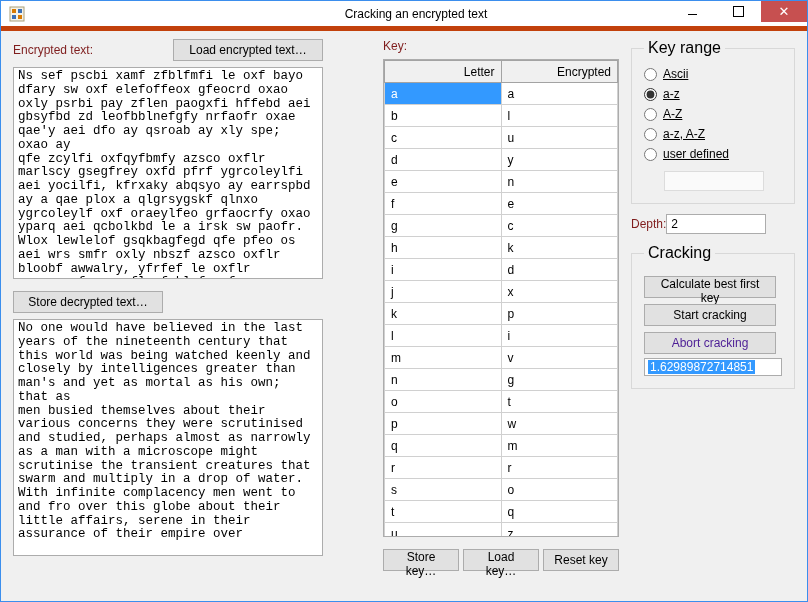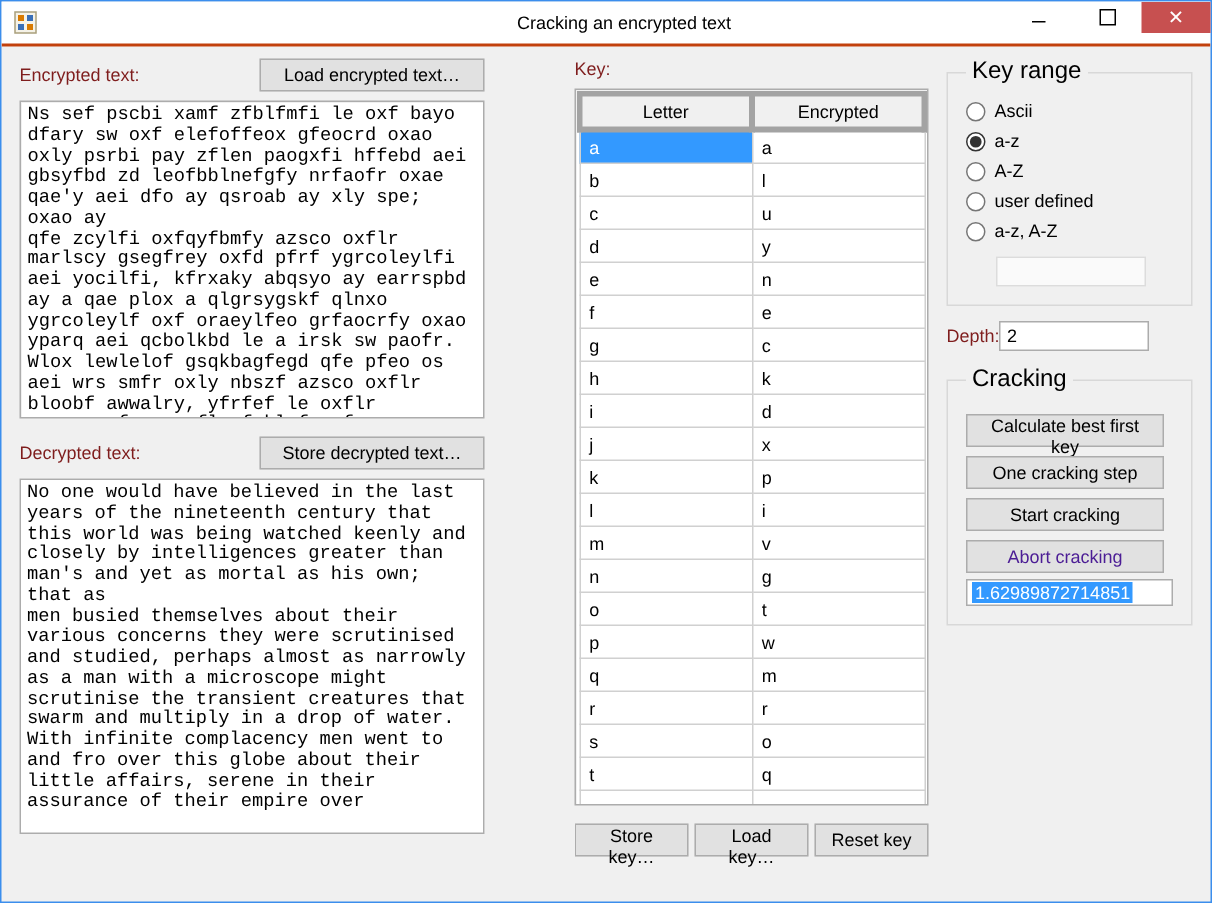--- a/index.html
+++ b/index.html
@@ -1,18 +1,18 @@
 <!DOCTYPE html>
 <html><head>
 <meta charset="utf-8">
 <style>
   * { box-sizing: border-box; }
   html, body { margin:0; padding:0; font-family:"Segoe UI",Tahoma,sans-serif; font-size:12px; background:#fff; }
   .window { width:808px; height:602px; border:1px solid #3b8eed; display:flex; flex-direction:column; background:#f0f0f0; overflow:hidden; }
-  .titlebar { height:30px; background:#fff; display:flex; align-items:center; border-bottom:2px solid #c2410c; position:relative; }
+  .titlebar { height:30px; background:#fff; display:flex; align-items:center; border-bottom:5px solid #c2410c; position:relative; }
   .titlebar .sysicon { width:16px; height:16px; margin-left:8px; display:flex; align-items:center; justify-content:center; }
   .titlebar .title { flex:1; text-align:center; font-size:12px; color:#000; }
   .winbtns { display:flex; height:100%; position:absolute; right:0; top:0; }
   .winbtn { width:46px; height:21px; display:flex; align-items:center; justify-content:center; cursor:default; font-family:Arial,sans-serif; }
   .winbtn.min::before { content:""; display:block; width:9px; height:1px; background:#000; margin-top:5px;}
   .winbtn.max::before { content:""; display:block; width:9px; height:9px; border:1px solid #000; }
   .winbtn.close { background:#c75050; color:#fff; font-size:13px; width:46px; height:21px; line-height:18px; text-align:center; }
   .winbtn.close::before { content:"\2715"; }
   .content { flex:1; padding:8px 12px 10px 12px; display:flex; gap:12px; }
   .leftcol { width:310px; display:flex; flex-direction:column; gap:6px; }
@@ -21,28 +21,28 @@
   .btn { background:#e1e1e1; border:1px solid #acacac; height:22px; padding:0 10px; font-family:Liberation Sans, sans-serif; font-size:12px; cursor:default; }
   .btn.wide { width:150px; }
   .btn.small { width:80px; }
   .btn[disabled] { color:#4c1d95; }
   textarea.txtbox { width:100%; resize:none; background:#fff; border:1px solid #acacac; font-family:"Consolas","Courier New",monospace; font-size:12.5px; line-height:1.1; padding:2px 4px; overflow-y:scroll; white-space:pre-wrap; }
   .enc-area { height:212px; }
   .dec-area { height:237px; }
   .midcol { width:236px; display:flex; flex-direction:column; gap:6px;margin-left:48px; }
   .gridwrap { border:1px solid #acacac; background:#fff; height:478px; overflow-y:scroll; overflow-x:hidden; }
   table.keygrid { border-collapse:collapse; width:100%; table-layout:fixed; }
-  table.keygrid th { background:#f0f0f0; border:4px solid #a3a3a3; padding:3px 6px; text-align:center; font-weight:normal; height:22px; }
+  table.keygrid th { background:#f0f0f0; border:1px solid #a3a3a3; padding:3px 6px; text-align:right; font-weight:normal; height:22px; }
   table.keygrid td { border:1px solid #d0d0d0; padding:3px 6px; height:22px; background:#fff; }
   table.keygrid tr.selected td:first-child { background:#3399ff; color:#fff; }
   .keybtns { display:flex; gap:4px; margin-top:6px; }
   .rightcol { flex:1; display:flex; flex-direction:column; gap:10px; padding-top:0; }
   fieldset { border:1px solid #d8d8d8; padding:10px 12px 12px 12px; margin:0; }
   legend { padding:0 4px; font-size:16px; }
-  .radio-col { display:flex; flex-direction:column; gap:6px; }
+  .radio-col { display:flex; flex-direction:column; gap:6px;text-decoration:underline; }
   .radio-row { display:flex; align-items:center; gap:6px; }
   input[type=radio] { accent-color:#333; margin:0; }
   .userdef-box { width:100px; height:20px; border:1px solid #dcdcdc; background:#fafafa; margin-left:20px; margin-top:4px; }
   .depth-row { display:flex; align-items:center; }
   .depth-input { width:100px; height:20px; border:1px solid #acacac; background:#fff; padding:1px 4px; font-family:inherit; font-size:12px; }
   .crack-btns { display:flex; flex-direction:column; gap:6px; align-items:flex-start; margin-top:4px; }
   .crack-btns .btn { width:132px; }
   .simrow { display:flex; flex-direction:column; gap:4px; margin-top:4px; }
   .simval { background:#fff; border:1px solid #acacac; padding:1px 3px; display:inline-block; }
   .simval span { background:#3399ff; color:#fff; padding:0 2px; display:inline-block; }
@@ -74,21 +74,20 @@
 
     <div class="leftcol">
       <div class="row-label-btn">
         <span class="lbl spacer">Encrypted text:</span>
         <button class="btn wide">Load encrypted text…</button>
       </div>
       <textarea class="txtbox enc-area" readonly="" style="">Ns sef pscbi xamf zfblfmfi le oxf bayo dfary sw oxf elefoffeox gfeocrd oxao oxly psrbi pay zflen paogxfi hffebd aei gbsyfbd zd leofbblnefgfy nrfaofr oxae qae'y aei dfo ay qsroab ay xly spe; oxao ay
 qfe zcylfi oxfqyfbmfy azsco oxflr marlscy gsegfrey oxfd pfrf ygrcoleylfi aei yocilfi, kfrxaky abqsyo ay earrspbd ay a qae plox a qlgrsygskf qlnxo ygrcoleylf oxf oraeylfeo grfaocrfy oxao yparq aei qcbolkbd le a irsk sw paofr.  Wlox lewlelof gsqkbagfegd qfe pfeo os aei wrs smfr oxly nbszf azsco oxflr bloobf awwalry, yfrfef le oxflr ayycraegf sw oxflr fqklrf smfr</textarea>
 
       <div class="row-label-btn" style="margin-top:6px;">
-        <span class="lbl spacer">Decrypted text:</span>
         <button class="btn wide">Store decrypted text…</button>
       </div>
       <textarea class="txtbox dec-area" readonly="" style="">No one would have believed in the last years of the nineteenth century that this world was being watched keenly and closely by intelligences greater than man's and yet as mortal as his own; that as
 men busied themselves about their various concerns they were scrutinised and studied, perhaps almost as narrowly as a man with a microscope might scrutinise the transient creatures that swarm and multiply in a drop of water.  With infinite complacency men went to and fro over this globe about their little affairs, serene in their assurance of their empire over</textarea>
     </div>
 
     <div class="midcol">
       <span class="lbl">Key:</span>
       <div class="gridwrap">
         <table class="keygrid">
@@ -204,40 +203,39 @@
             <label class="radio-row">
               <input type="radio" name="keyrange" checked="" style="">
               <span>a-z</span>
             </label>
             <label class="radio-row">
               <input type="radio" name="keyrange" style="">
               <span>A-Z</span>
             </label>
             <label class="radio-row">
               <input type="radio" name="keyrange" style="">
+              <span>a-z, A-Z</span>
+            </label>
+            <label class="radio-row">
+              <input type="radio" name="keyrange" style="">
               <span>user defined</span>
-            </label>
-            <label class="radio-row">
-              <input type="radio" name="keyrange" style="">
-              <span>a-z, A-Z</span>
             </label>
             <div class="userdef-box"></div>
           </div>
       </fieldset>
 
       <div class="depth-row">
         <span class="lbl">Depth:</span>
         <input class="depth-input" type="text" value="2" style="">
       </div>
 
       <fieldset>
         <legend>Cracking</legend>
         <div class="crack-btns">
           <button class="btn">Calculate best first key</button>
-          <button class="btn">One cracking step</button>
           <button class="btn">Start cracking</button>
           <button class="btn" disabled="">Abort cracking</button>
         </div>
         <div class="simrow">
           <div class="simval">
             <span>1.62989872714851</span>
           </div>
         </div>
       </fieldset>
     </div>

